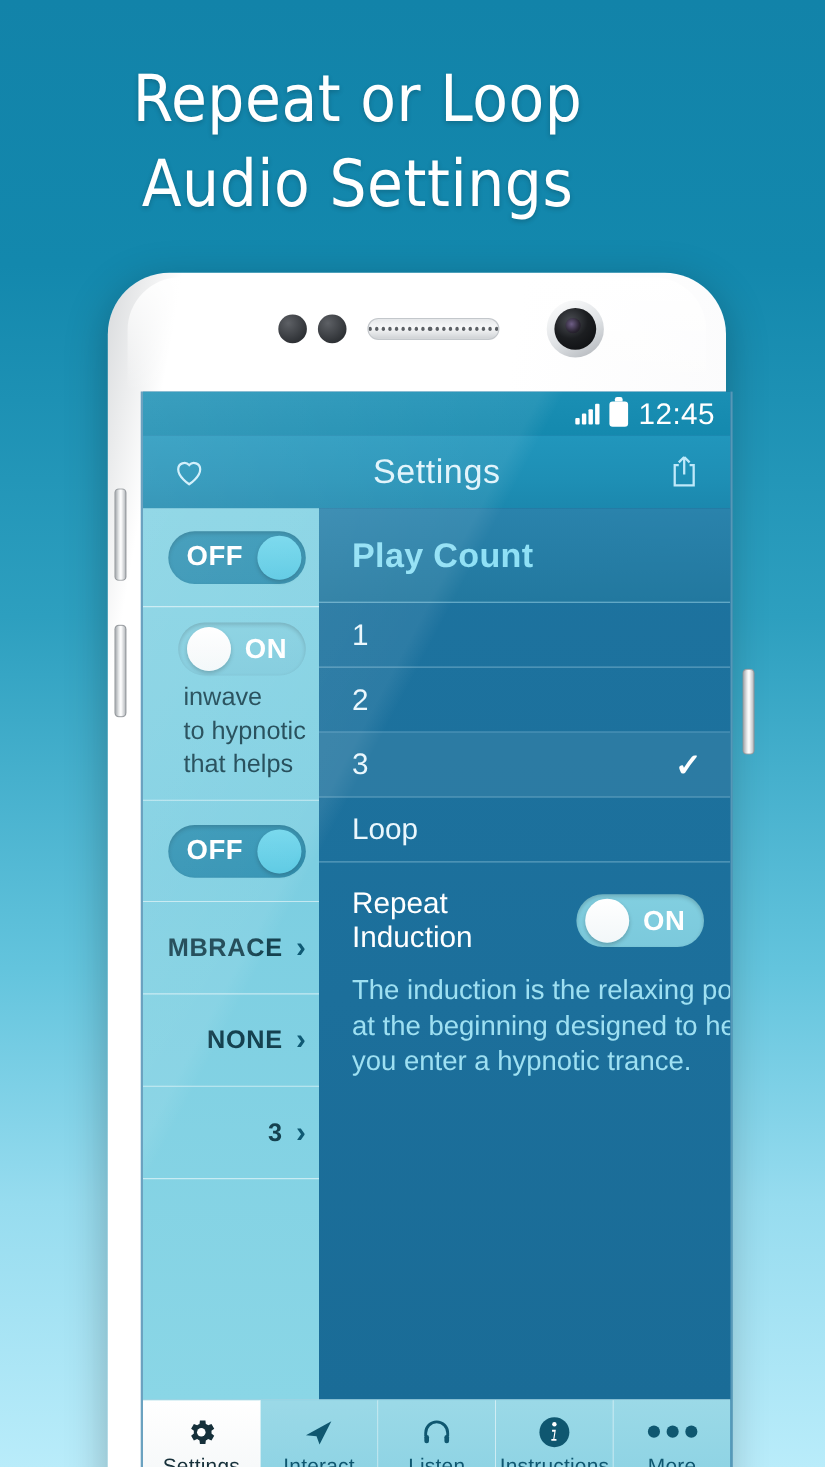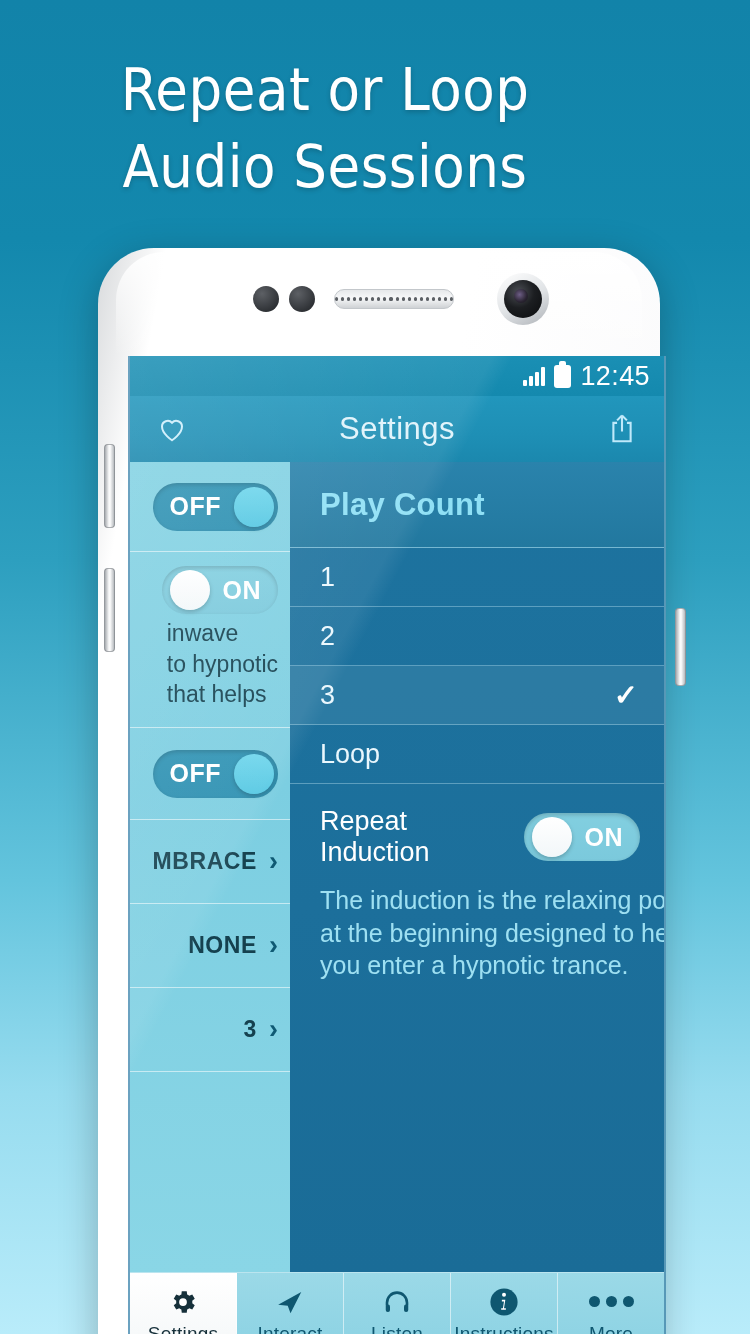--- a/index.html
+++ b/index.html
@@ -217,21 +217,21 @@
   .tab .tl { font-size:19px; letter-spacing:0.2px; }
   .tab .ti { height:34px; display:flex; align-items:center; justify-content:center; }
   .dots { display:flex; gap:6px; }
   .dots i { width:11px; height:11px; border-radius:50%; background:#0f5770; }
 </style>
 </head>
 <body>
 
 <div class="headline">
   <span class="l1">Repeat or Loop</span>
-  <span class="l2">Audio Sessions</span>
+  <span class="l2">Audio Settings</span>
 </div>
 
 <div class="phone">
   <div class="phone-body">
     <div class="bezel-top-shine"></div>
     <div class="sensor-dot a"></div>
     <div class="sensor-dot b"></div>
     <div class="earpiece">
       <i></i>
         <i></i>

